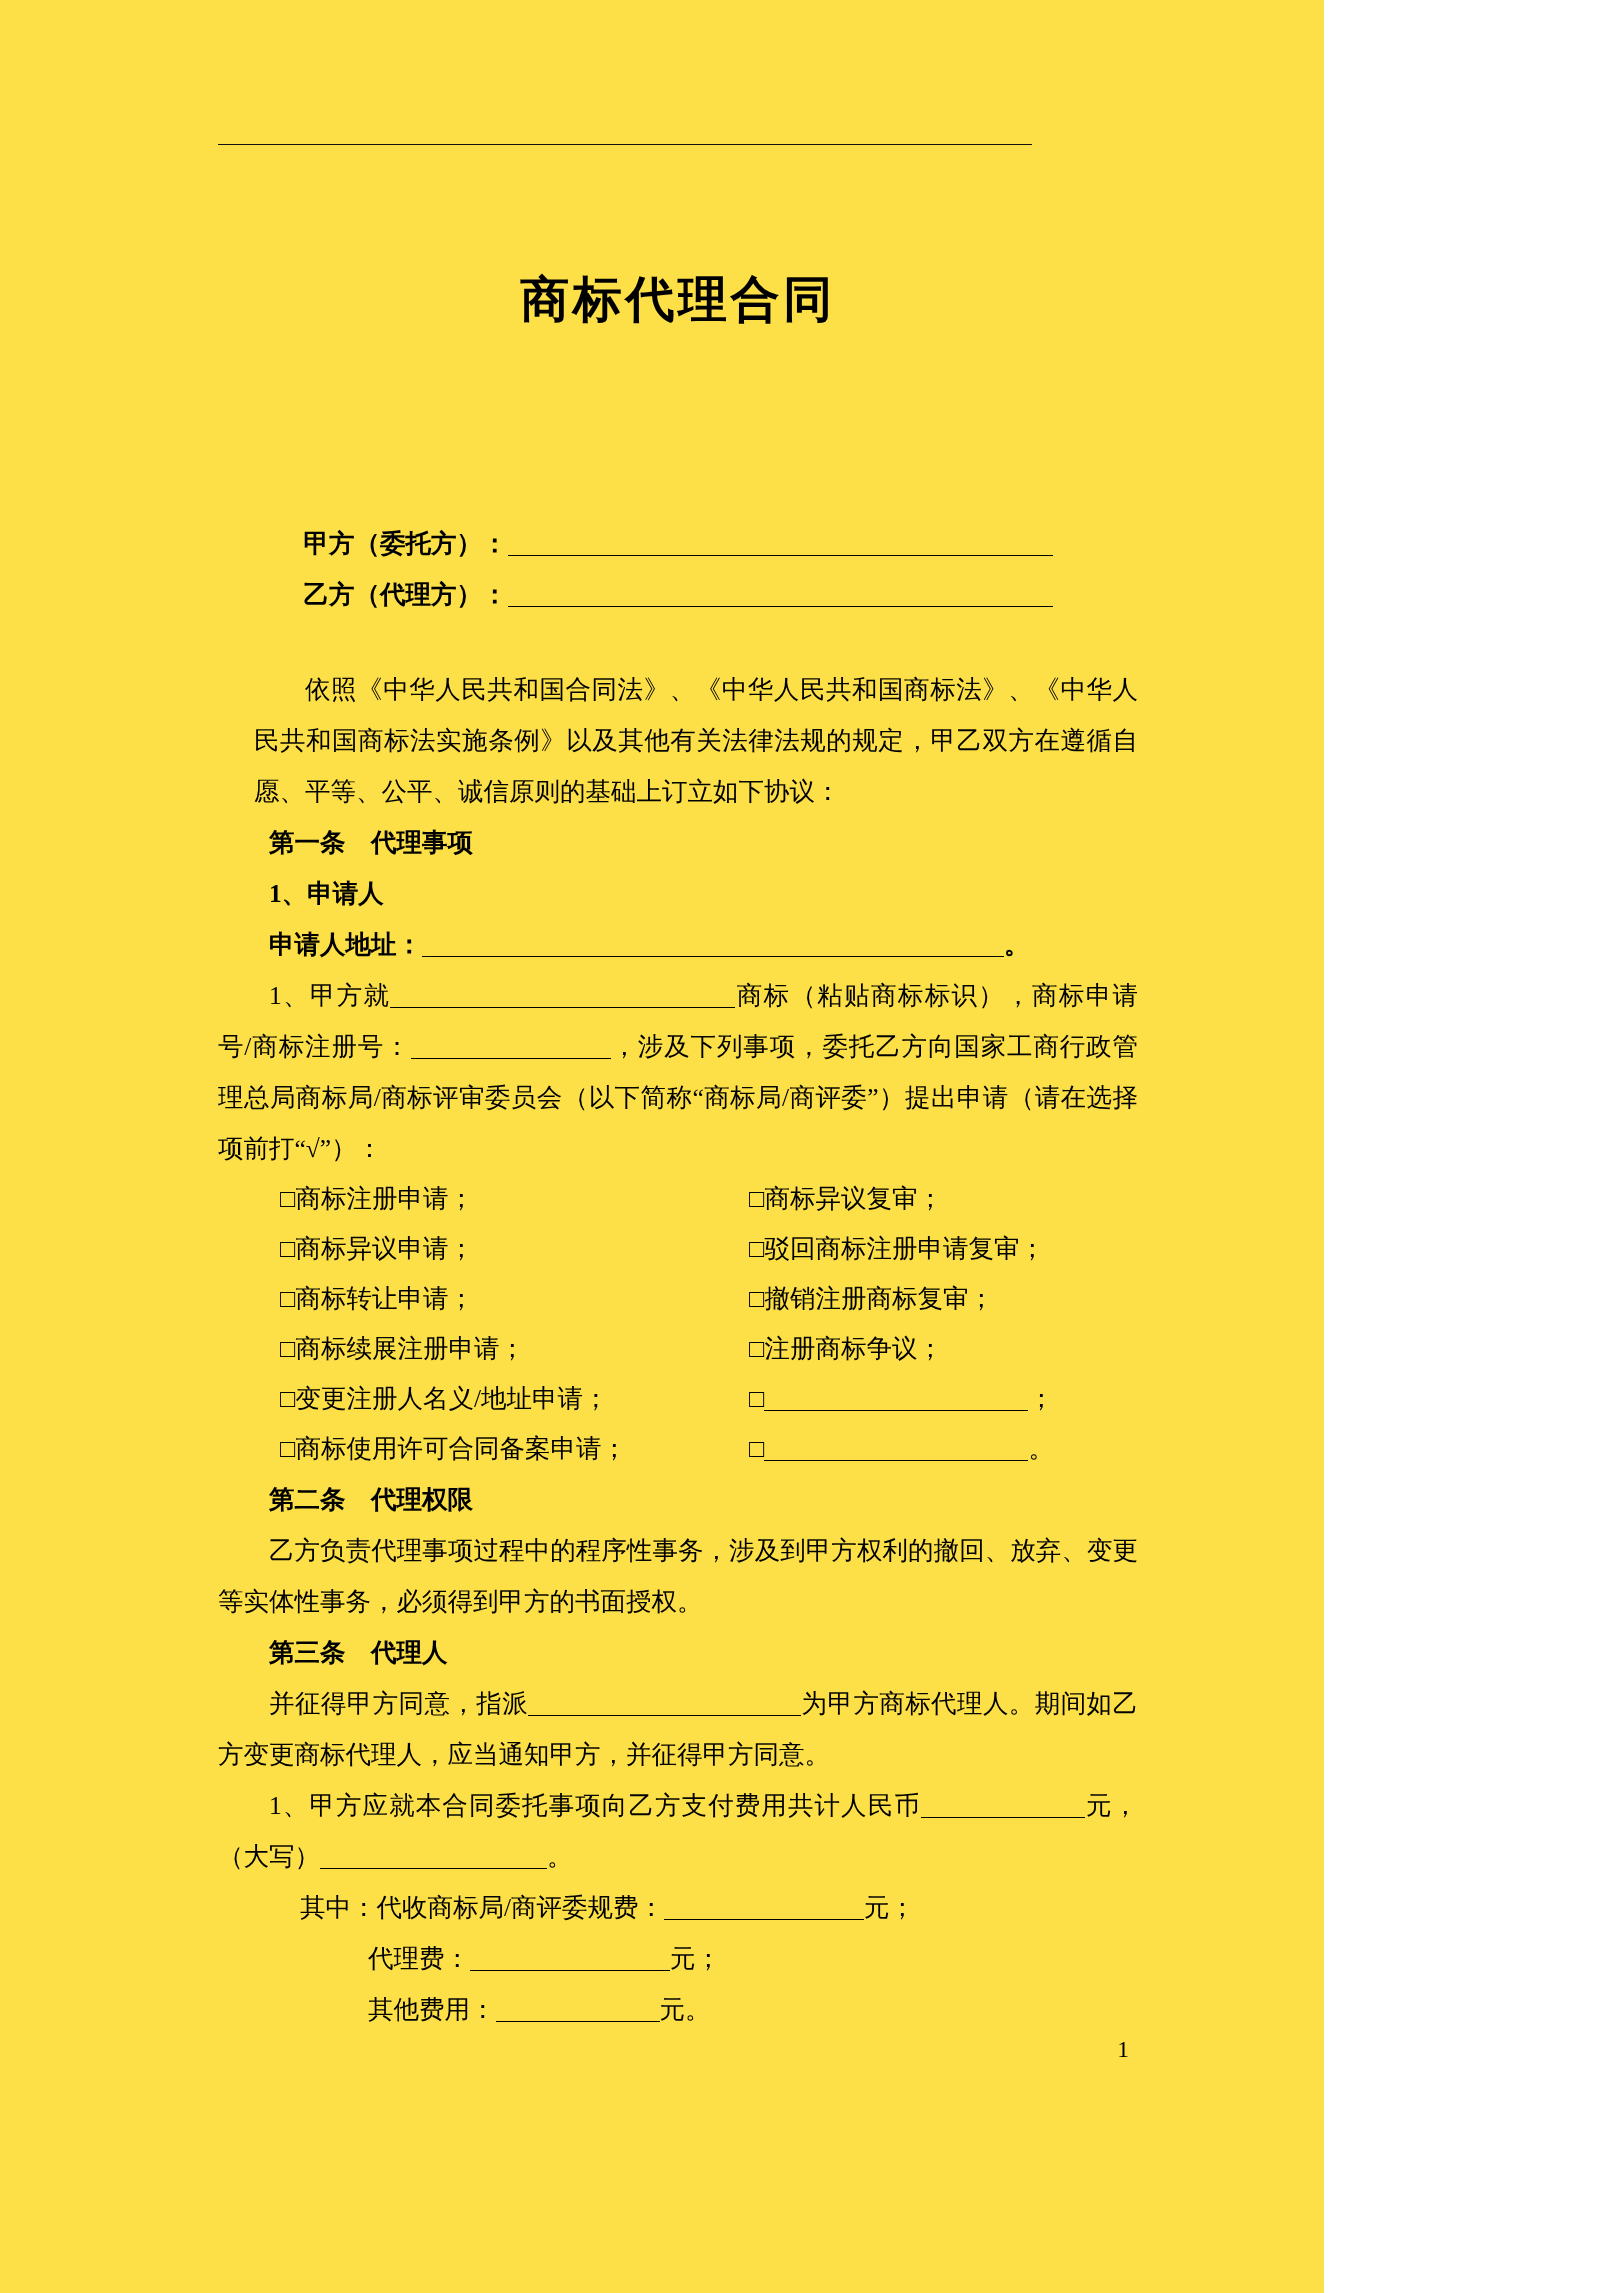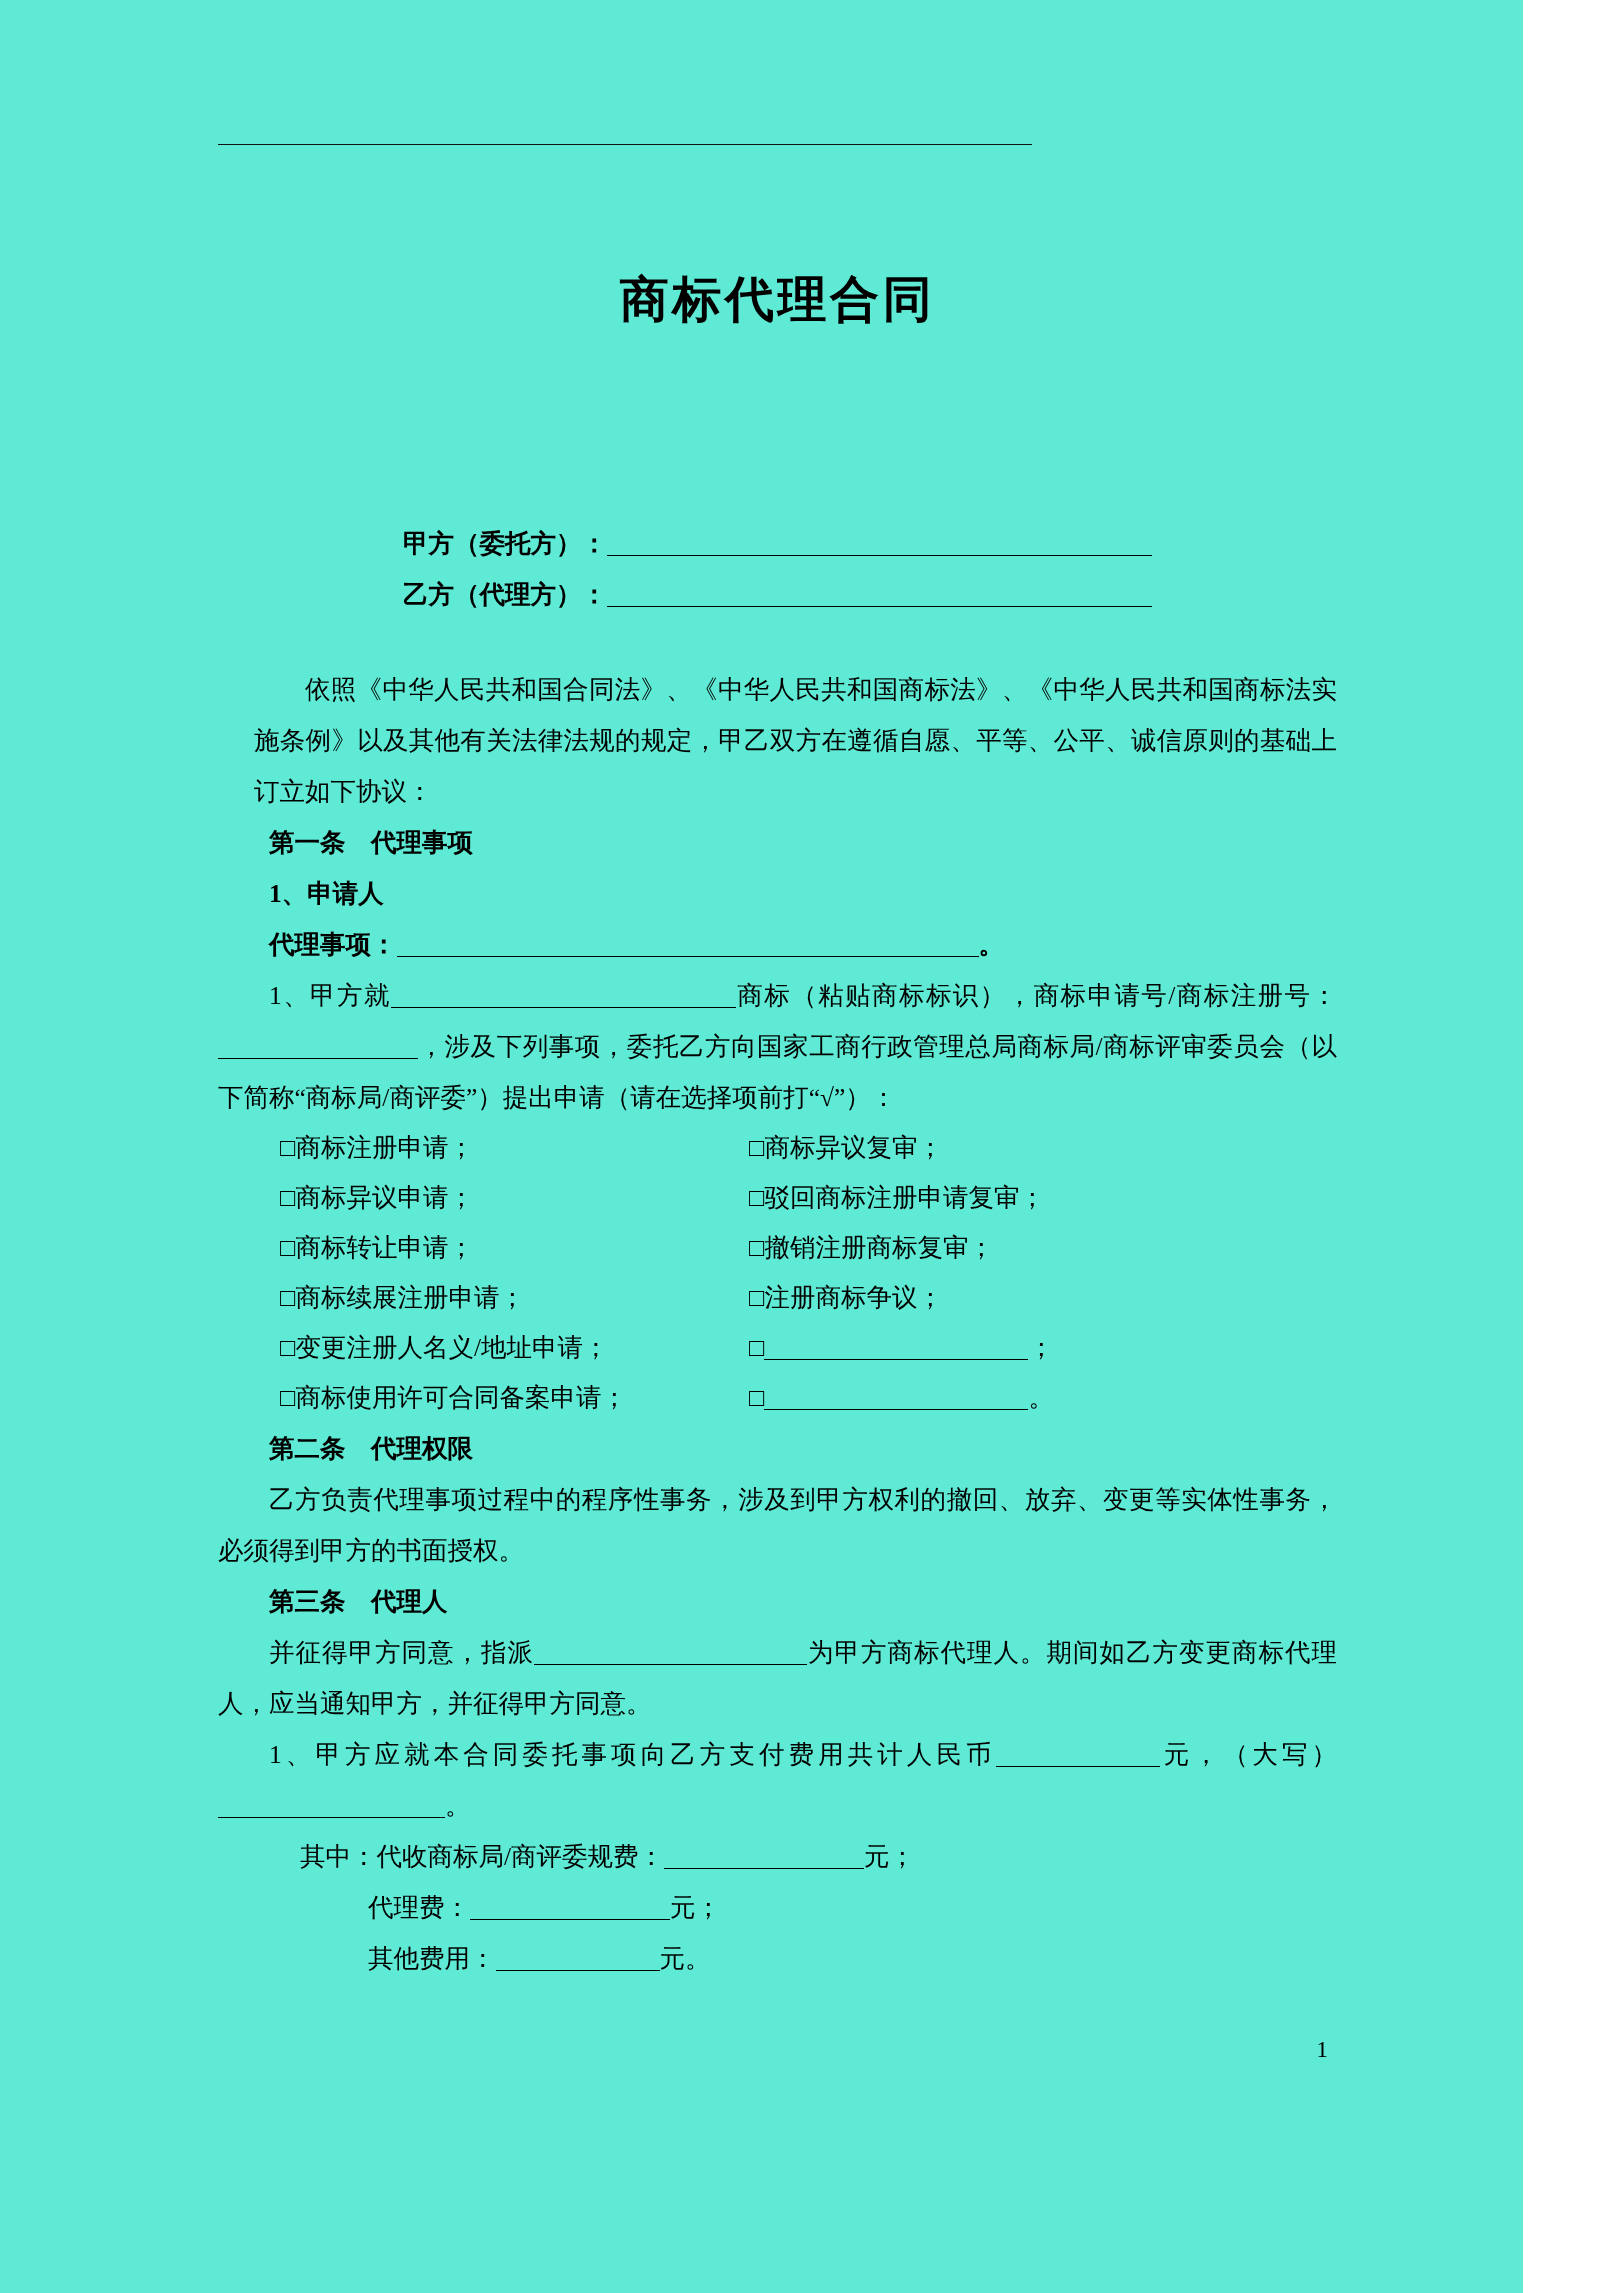--- a/index.html
+++ b/index.html
@@ -1,20 +1,20 @@
 <!DOCTYPE html>
 <html style="font-size:14.5px"><head>
 <meta charset="utf-8">
 <style>
   html, body { margin: 0; padding: 0; background: #ffffff; }
   .page {
     position: relative;
-    width: 1523px;
+    width: 1324px;
     height: 2294px;
-    background: #5eead4;
+    background: #fde047;
     color: #000;
     font-family: "Liberation Serif", "DejaVu Serif", serif;
     font-size: 25.5px;
     overflow: hidden;
   }
   .content { padding: 0 186px 0 218px; }
 
   .header-rule {
     margin-top: 144px;
     width: 814px;
@@ -96,21 +96,21 @@
       <div class="party-line"><span>乙方（代理方）：</span><span class="blank w600"></span></div>
     </div>
 
     <p class="para indent first-gap">依照《中华人民共和国合同法》、《中华人民共和国商标法》、《中华人民共和国商标法实施条例》以及其他有关法律法规的规定，甲乙双方在遵循自愿、平等、公平、诚信原则的基础上订立如下协议：</p>
 
     <div class="article-heading">第一条　代理事项</div>
 
     <div class="line indent">1、申请人</div>
 
 
-    <div class="line indent"><span>代理事项：</span><span class="blank w640"></span><span>。</span></div>
+    <div class="line indent"><span>申请人地址：</span><span class="blank w640"></span><span>。</span></div>
 
     <p class="para indent"><span>1、甲方就</span><span class="blank w380"></span><span>商标（粘贴商标标识），商标申请号/商标注册号：</span><span class="blank w220"></span><span>，涉及下列事项，委托乙方向国家工商行政管理总局商标局/商标评审委员会（以下简称“商标局/商评委”）提出申请（请在选择项前打“√”）：</span></p>
 
     <div class="options">
       <div class="option-row">
         <span class="opt-left"><span class="cb">□</span><span>商标注册申请；</span></span>
         <span class="opt-right"><span class="cb">□</span><span>商标异议复审；</span></span>
       </div>
       <div class="option-row">
         <span class="opt-left"><span class="cb">□</span><span>商标异议申请；</span></span>

